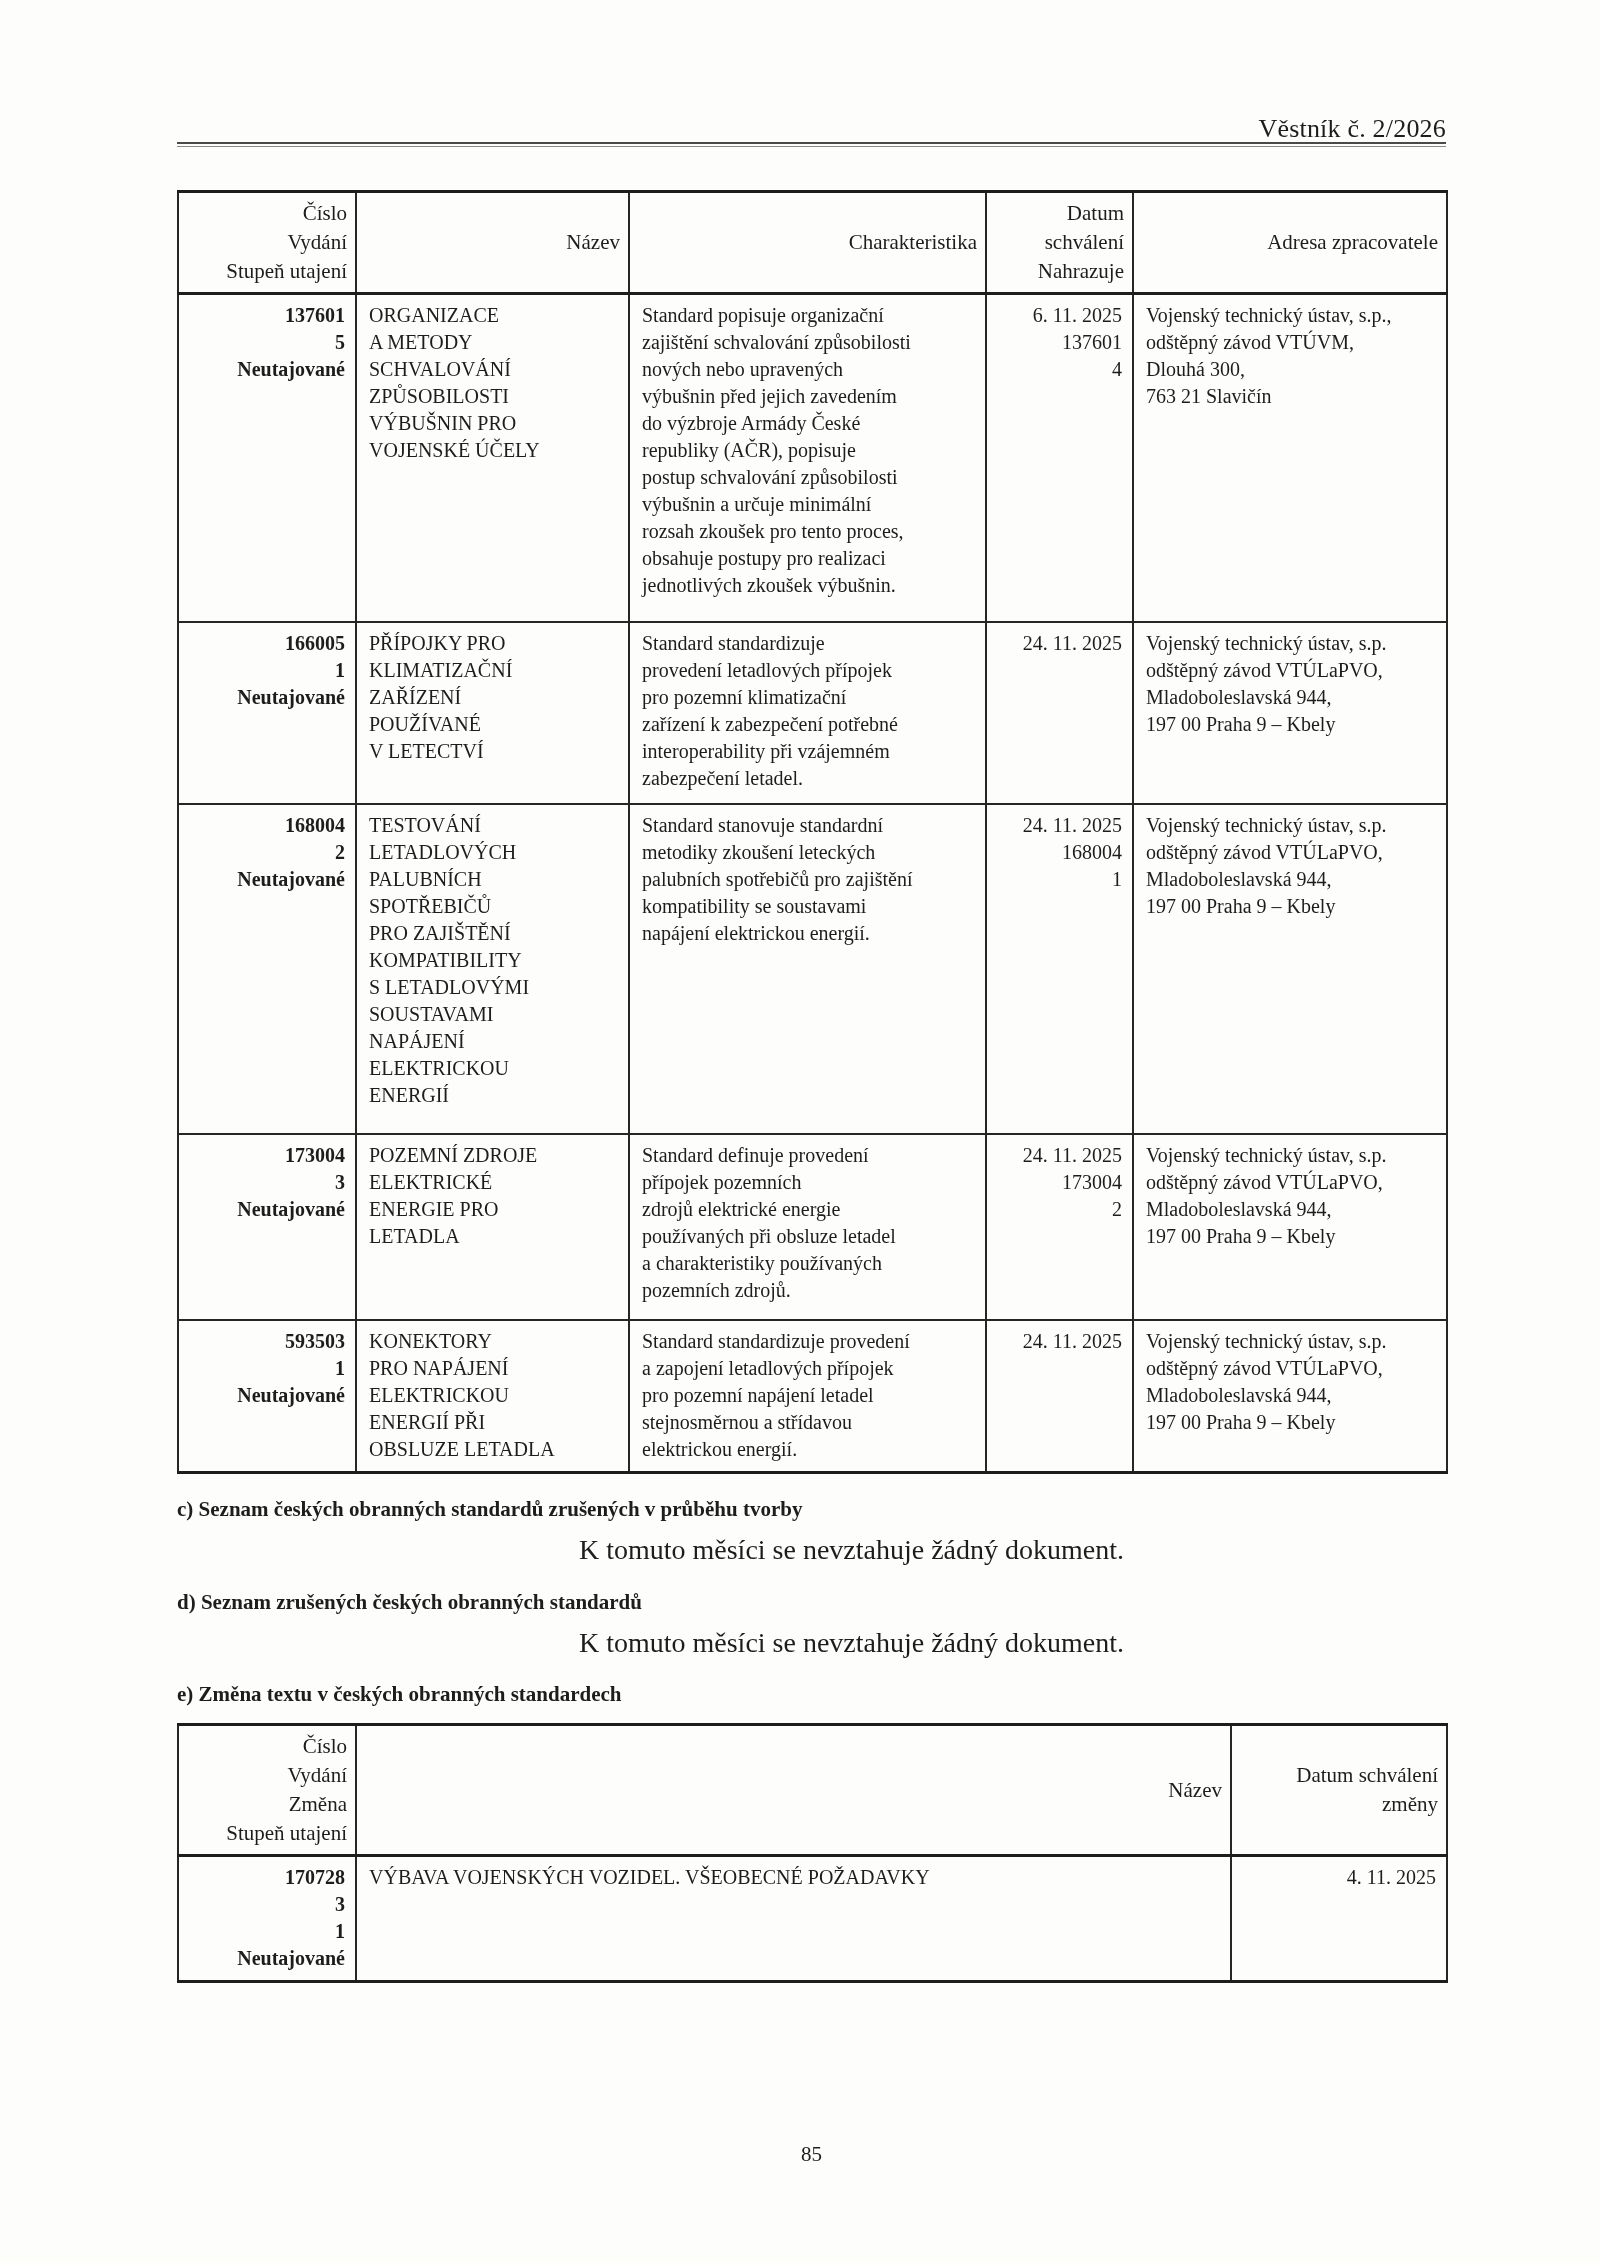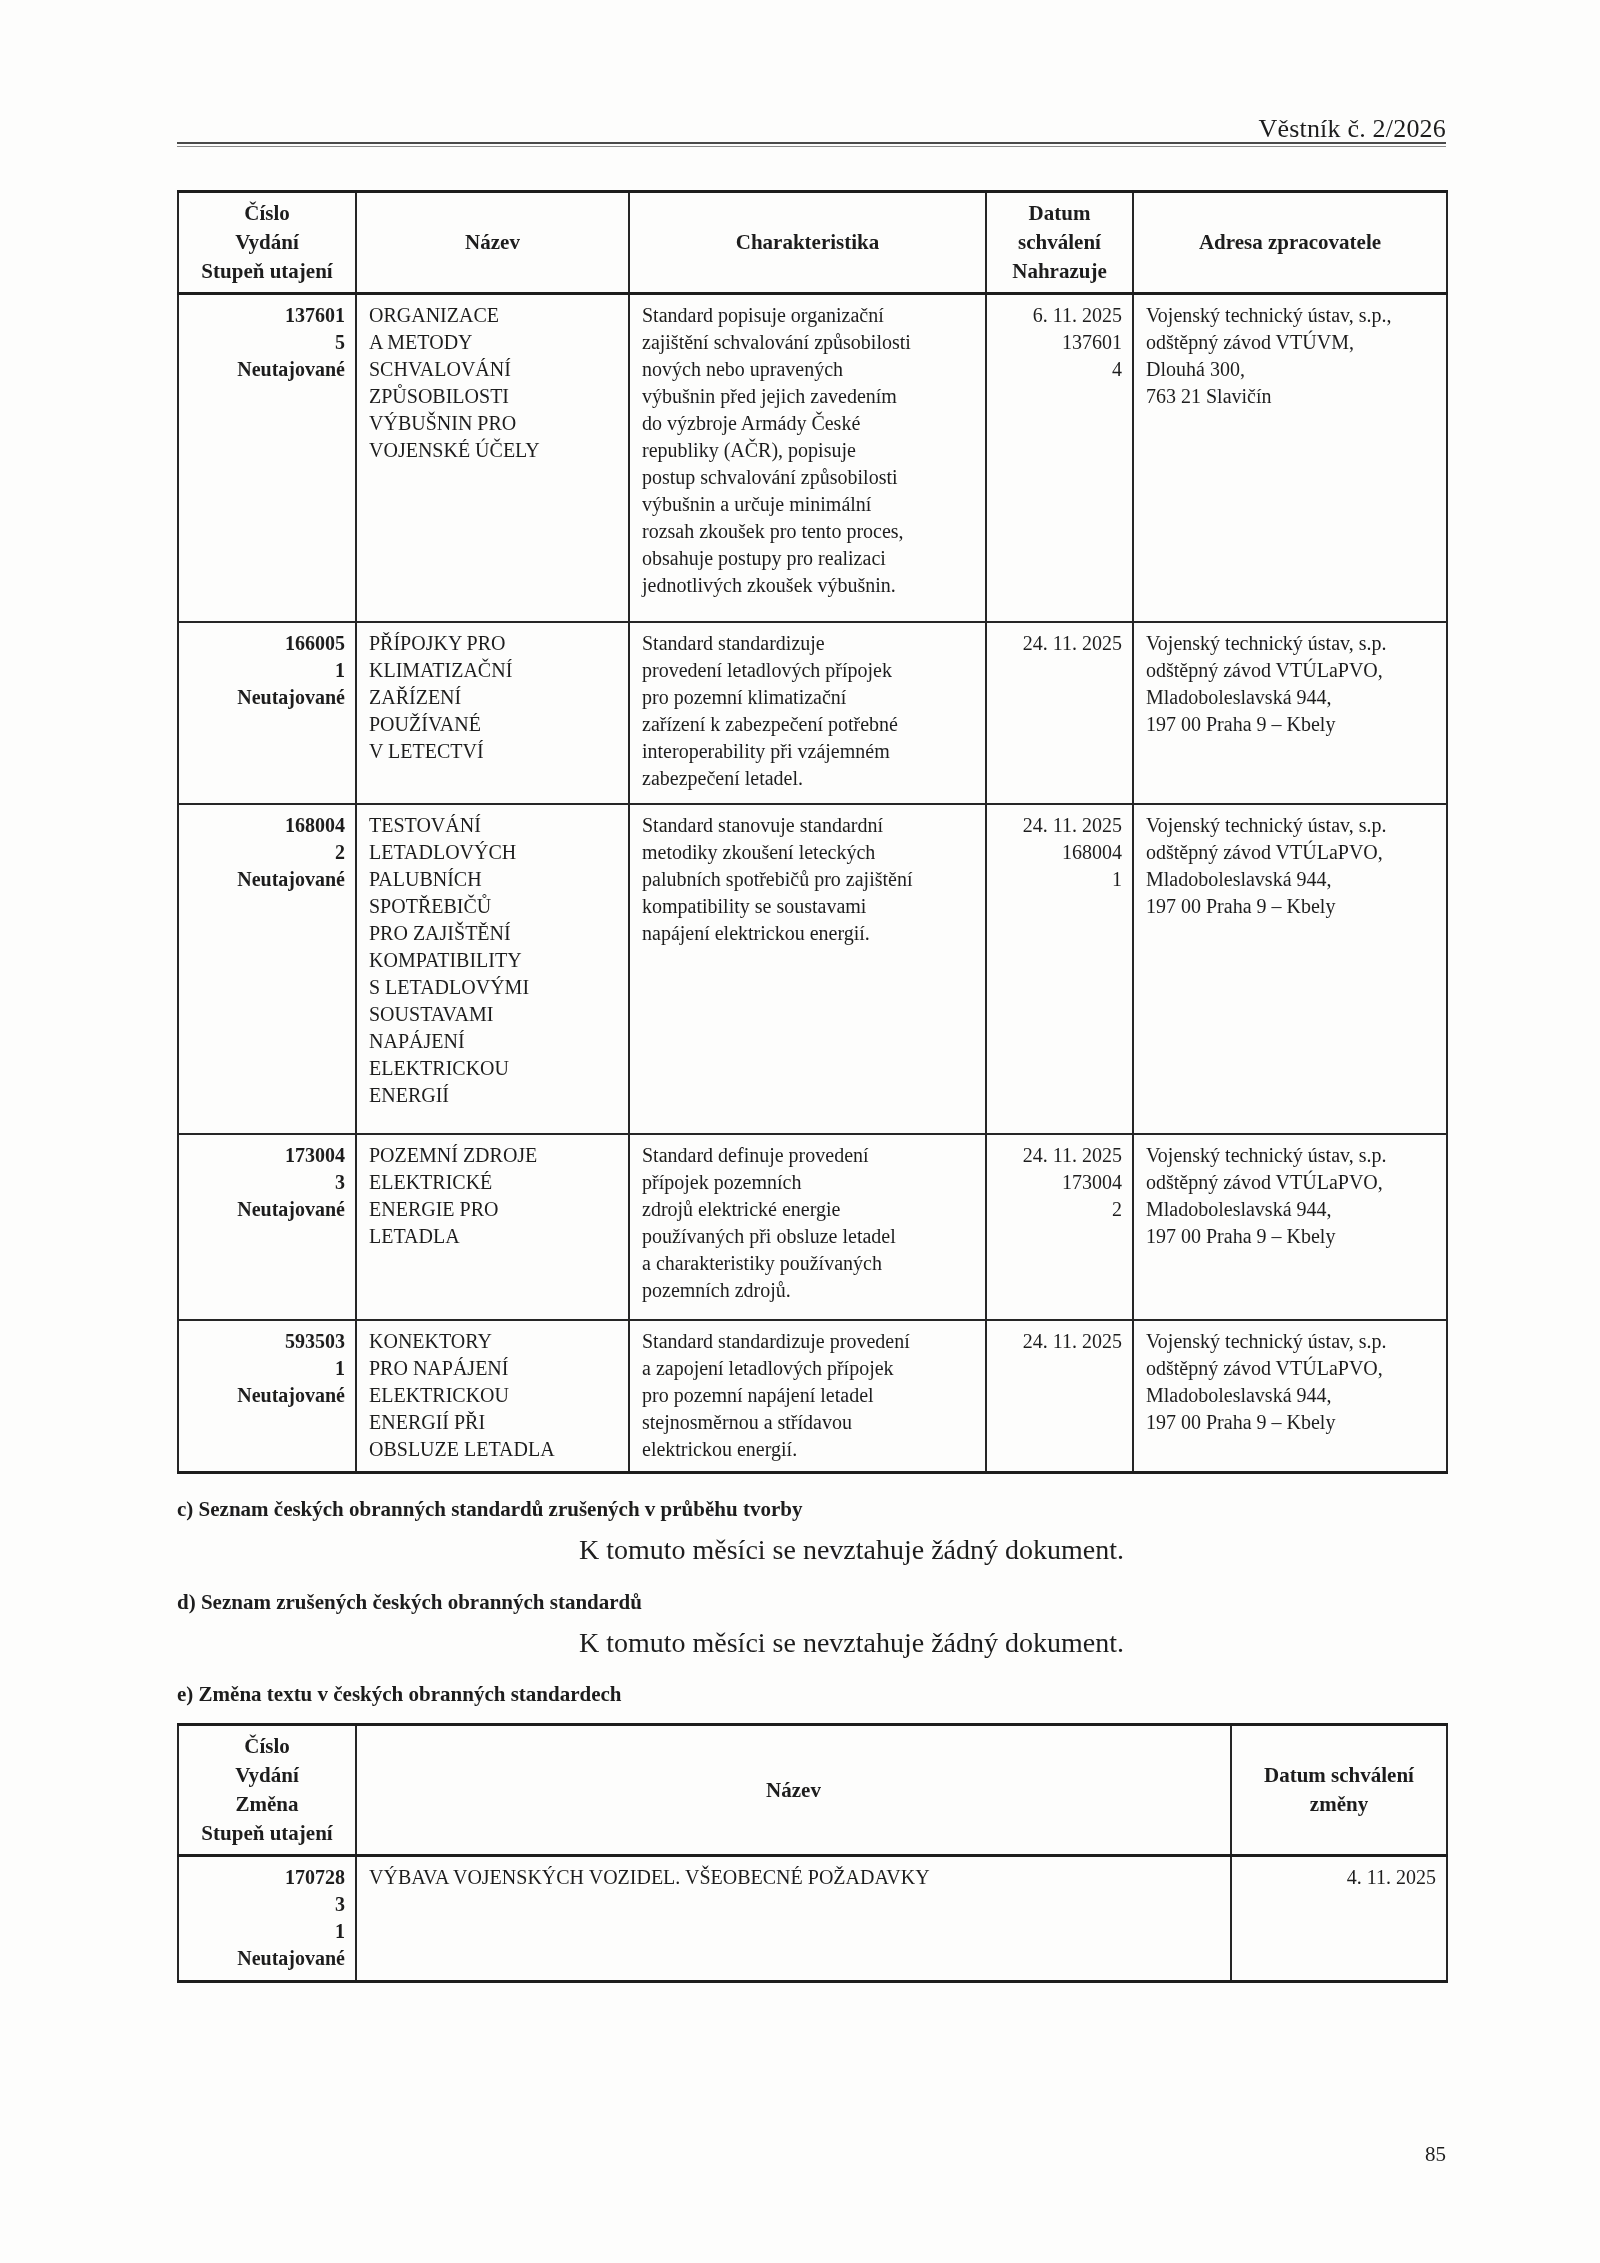--- a/index.html
+++ b/index.html
@@ -19,38 +19,38 @@
 
   
   table{border-collapse:collapse;table-layout:fixed;width:1269px;background:transparent;}
   .t1{top:190px;}
   .t2{top:1723px;}
   table, td, th{border:2px solid #262626;}
   .t1{border-top:3px solid #1d1d1d;border-bottom:3px solid #1d1d1d;}
   .t2{border-top:3px solid #1d1d1d;border-bottom:3px solid #1d1d1d;}
   thead tr{border-bottom:3px solid #1d1d1d;}
   th{
-    font-size:21px;font-weight:bold;text-align:center;vertical-align:middle;
+    font-size:21px;font-weight:normal;text-align:right;vertical-align:middle;
     line-height:29px;white-space:pre-line;padding:6px 8px;
   }
   td{
     font-size:20px;line-height:27px;vertical-align:top;
     white-space:pre-line;padding:7px 10px 8px 12px;
   }
   td.center{text-align:right;padding-left:4px;}
   td.bold{font-weight:bold;}
 
   
   .section-heading{font-size:21px;font-weight:bold;}
   .section-body{font-size:28px;padding-left:40px;text-align:center;}
   .sec-c-h{top:1497px;} .sec-c-b{top:1534px;}
   .sec-d-h{top:1590px;} .sec-d-b{top:1627px;}
   .sec-e-h{top:1682px;}
 
-  .page-number{top:2142px;text-align:right;font-size:21px;}
+  .page-number{top:2142px;text-align:center;font-size:21px;}
 </style>
 </head>
 <body>
 
 <div class="abs page-header">Věstník č. 2/2026</div>
 <div class="abs double-rule"></div>
 
 <table class="abs t1">
   <colgroup>
     <col style="width:178px">

